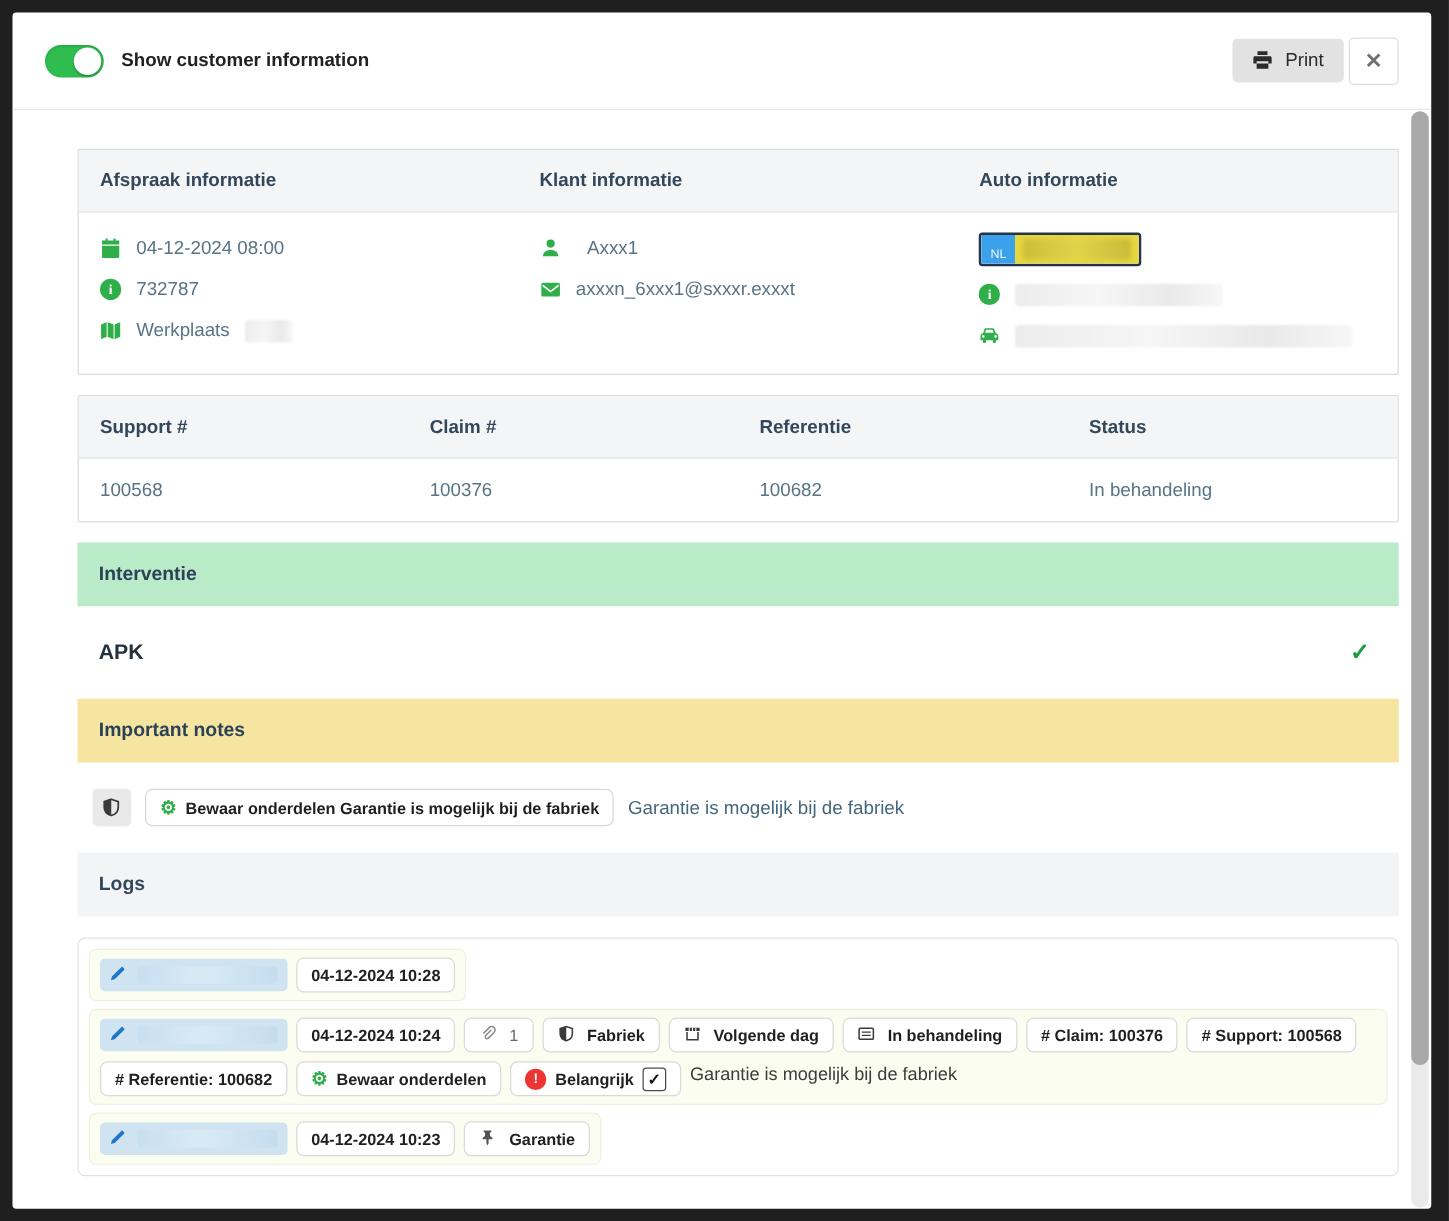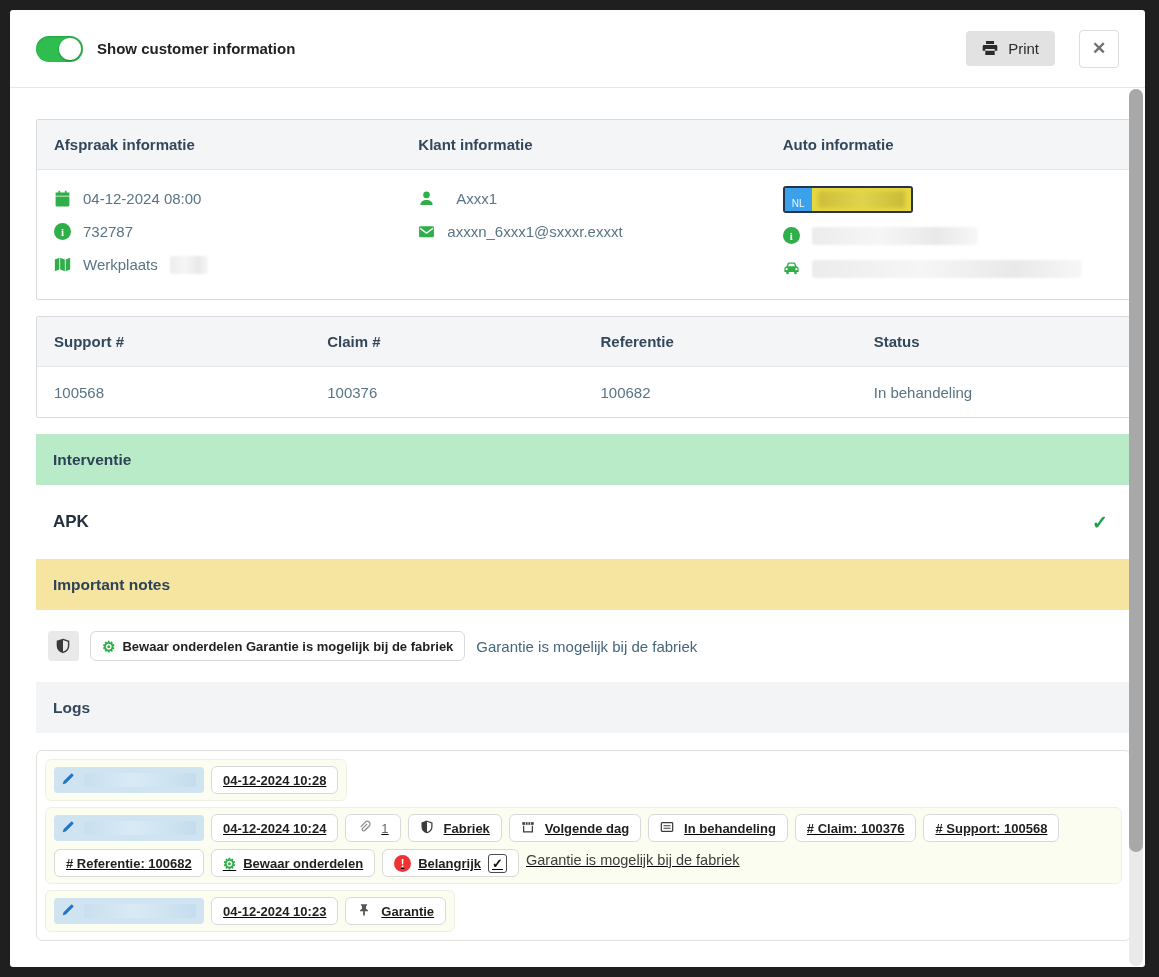--- a/index.html
+++ b/index.html
@@ -5,26 +5,26 @@
   * { margin:0; padding:0; box-sizing:border-box; }
   html,body { width:1159px; height:977px; background:#1f1f1f; font-family:"Liberation Sans", sans-serif; overflow:hidden; }
   .modal { position:absolute; left:10px; top:10px; width:1135px; height:957px; background:#ffffff; border-radius:3px; overflow:hidden; }
 
   
   .modal-header { height:78px; display:flex; align-items:center; justify-content:space-between; padding:17px 26px; border-bottom:1px solid #e8e8e8; }
   .toggle-group { display:flex; align-items:center; gap:14px; }
   .toggle { width:47px; height:26px; border-radius:13px; background:#2ebd4e; position:relative; cursor:pointer; box-shadow:inset 0 1px 2px rgba(0,0,0,.15); }
   .toggle .knob { position:absolute; right:2px; top:2px; width:22px; height:22px; border-radius:50%; background:#fff; box-shadow:0 1px 2px rgba(0,0,0,.35); }
   .toggle-label { font-size:15px; font-weight:700; color:#222; }
-  .header-actions { display:flex; align-items:center; gap:24px; }
+  .header-actions { display:flex; align-items:center; gap:4px; }
   .print-btn { display:flex; align-items:center; gap:9px; background:#e2e2e2; border:none; border-radius:4px; padding:9px 16px; font-size:15px; color:#2b2b2b; font-family:inherit; cursor:pointer; }
   .close-btn { width:40px; height:38px; background:#fff; border:1px solid #ddd; border-radius:4px; color:#707070; font-size:17px; font-weight:700; cursor:pointer; font-family:inherit; }
 
   
-  .modal-body { padding:31px 14px 0 26px; position:relative; }
+  .modal-body { padding:31px 26px 0 26px; position:relative;margin-left:26px; }
 
   .panel { border:1px solid #d8dce0; border-radius:2px; margin-bottom:16px; }
   .panel-head { background:#f4f5f7; border-bottom:1px solid #e3e6e9; display:grid; height:50px; align-items:center; }
   .panel-head.cols3, .panel-grid.cols3 { grid-template-columns:1fr 1fr 1fr; }
   .panel-head.cols4, .panel-grid.cols4 { grid-template-columns:1fr 1fr 1fr 1fr; }
   .panel-head span { font-size:15px; font-weight:700; color:#33475b; padding-left:17px; }
   .panel-grid { display:grid; }
   .panel-col { padding:12px 10px 14px 17px; }
   .info-row { display:flex; align-items:center; gap:12px; min-height:33px; font-size:15px; color:#587486; }
   .icon16 { width:17px; height:17px; flex:0 0 auto; display:inline-flex; }
@@ -46,21 +46,21 @@
   .apk-row { height:74px; display:flex; align-items:center; justify-content:space-between; padding:0 23px 0 17px; }
   .apk-label { font-size:17px; font-weight:700; color:#24313d; }
   .apk-check { color:#1d9e45; font-size:19px; font-weight:700; }
 
   .notes-row { display:flex; align-items:center; gap:11px; margin:21px 0 21px 12px; }
   .sq-btn { width:31px; height:30px; background:#e9e9e9; border:none; border-radius:4px; display:flex; align-items:center; justify-content:center; cursor:pointer; }
   .badge { display:inline-flex; align-items:center; gap:7px; height:30px; padding:0 11px; background:#fff; border:1px solid #d9d9d9; border-radius:6px; font-size:13px; font-weight:700; color:#1f1f1f; white-space:nowrap; }
   .badge.muted { background:#f4f4f4; color:#666; font-weight:400; }
   .note-text { font-size:15px; color:#45677c; }
 
-  .logs-box { border:1px solid #e0e3dd; border-radius:6px; padding:8px; margin:17px 0 20px 0;text-decoration:underline; }
+  .logs-box { border:1px solid #e0e3dd; border-radius:6px; padding:8px; margin:17px 0 20px 0; }
   .log-entry { background:#fbfdf1; border:1px solid #eef1e2; border-radius:6px; padding:6px 8px; margin-bottom:6px; width:fit-content; max-width:100%; }
   .log-entry:last-child { margin-bottom:0; }
   .log-line { display:flex; flex-wrap:wrap; align-items:flex-start; gap:7px; }
   .log-entry .badge { height:28px; background:#fff; }
   .author-pill { width:150px; height:26px; background:#cfe3f0; border-radius:4px; display:flex; align-items:center; padding-left:7px; margin-top:1px; }
   .author-pill .redact.blue { flex:1; height:14px; margin:0 8px 0 6px; }
   .log-note { font-size:14.5px; color:#3c3c3c; padding-top:3px; }
   .checkbox { width:19px; height:19px; border:1.6px solid #4a4a4a; border-radius:3px; background:#fff; display:inline-flex; align-items:center; justify-content:center; font-size:13px; font-weight:700; color:#111; }
   .ginfo { width:17px; height:17px; border-radius:50%; background:#2fae49; color:#fff; font-size:11px; font-weight:700; display:inline-flex; align-items:center; justify-content:center; font-family:"Liberation Serif", serif; }
   .ralert { width:17px; height:17px; border-radius:50%; background:#e33; color:#fff; font-size:11px; font-weight:700; display:inline-flex; align-items:center; justify-content:center; }

